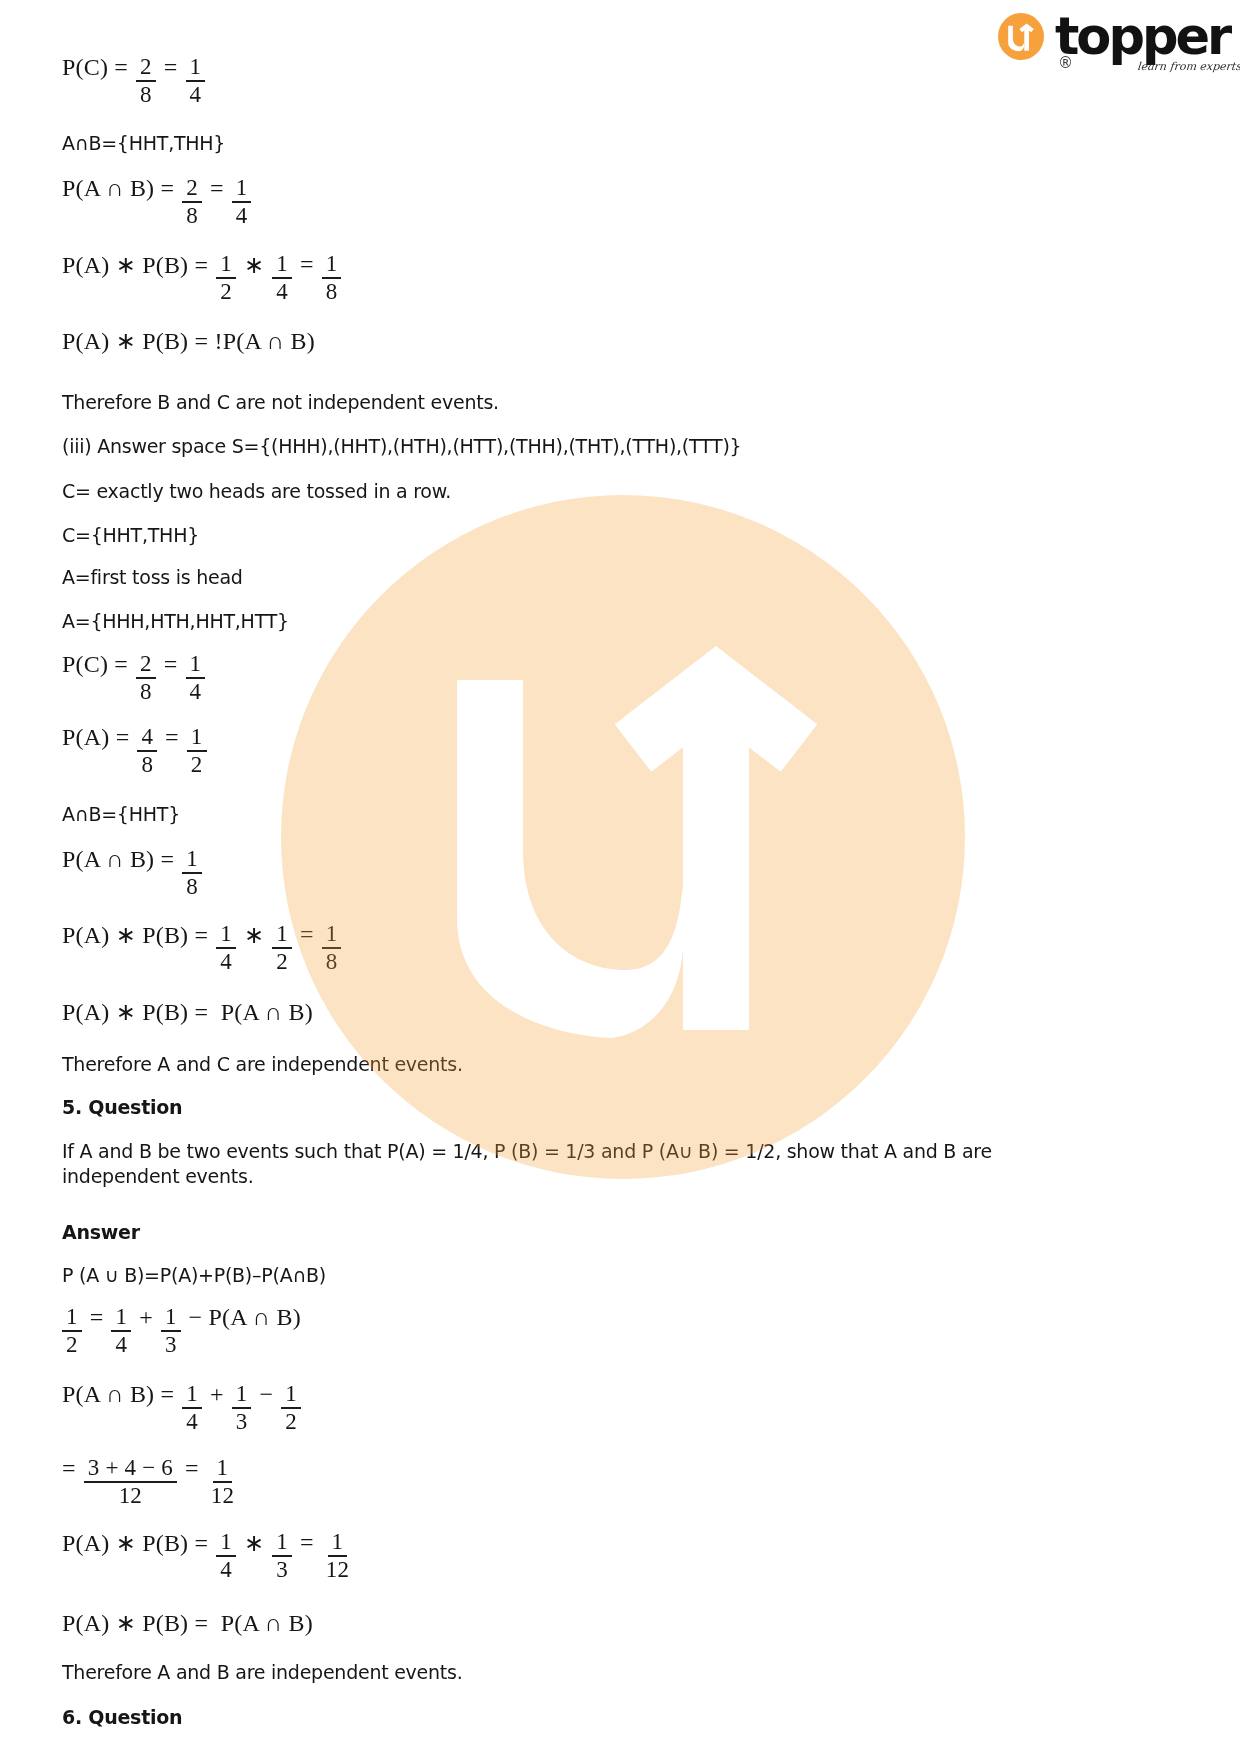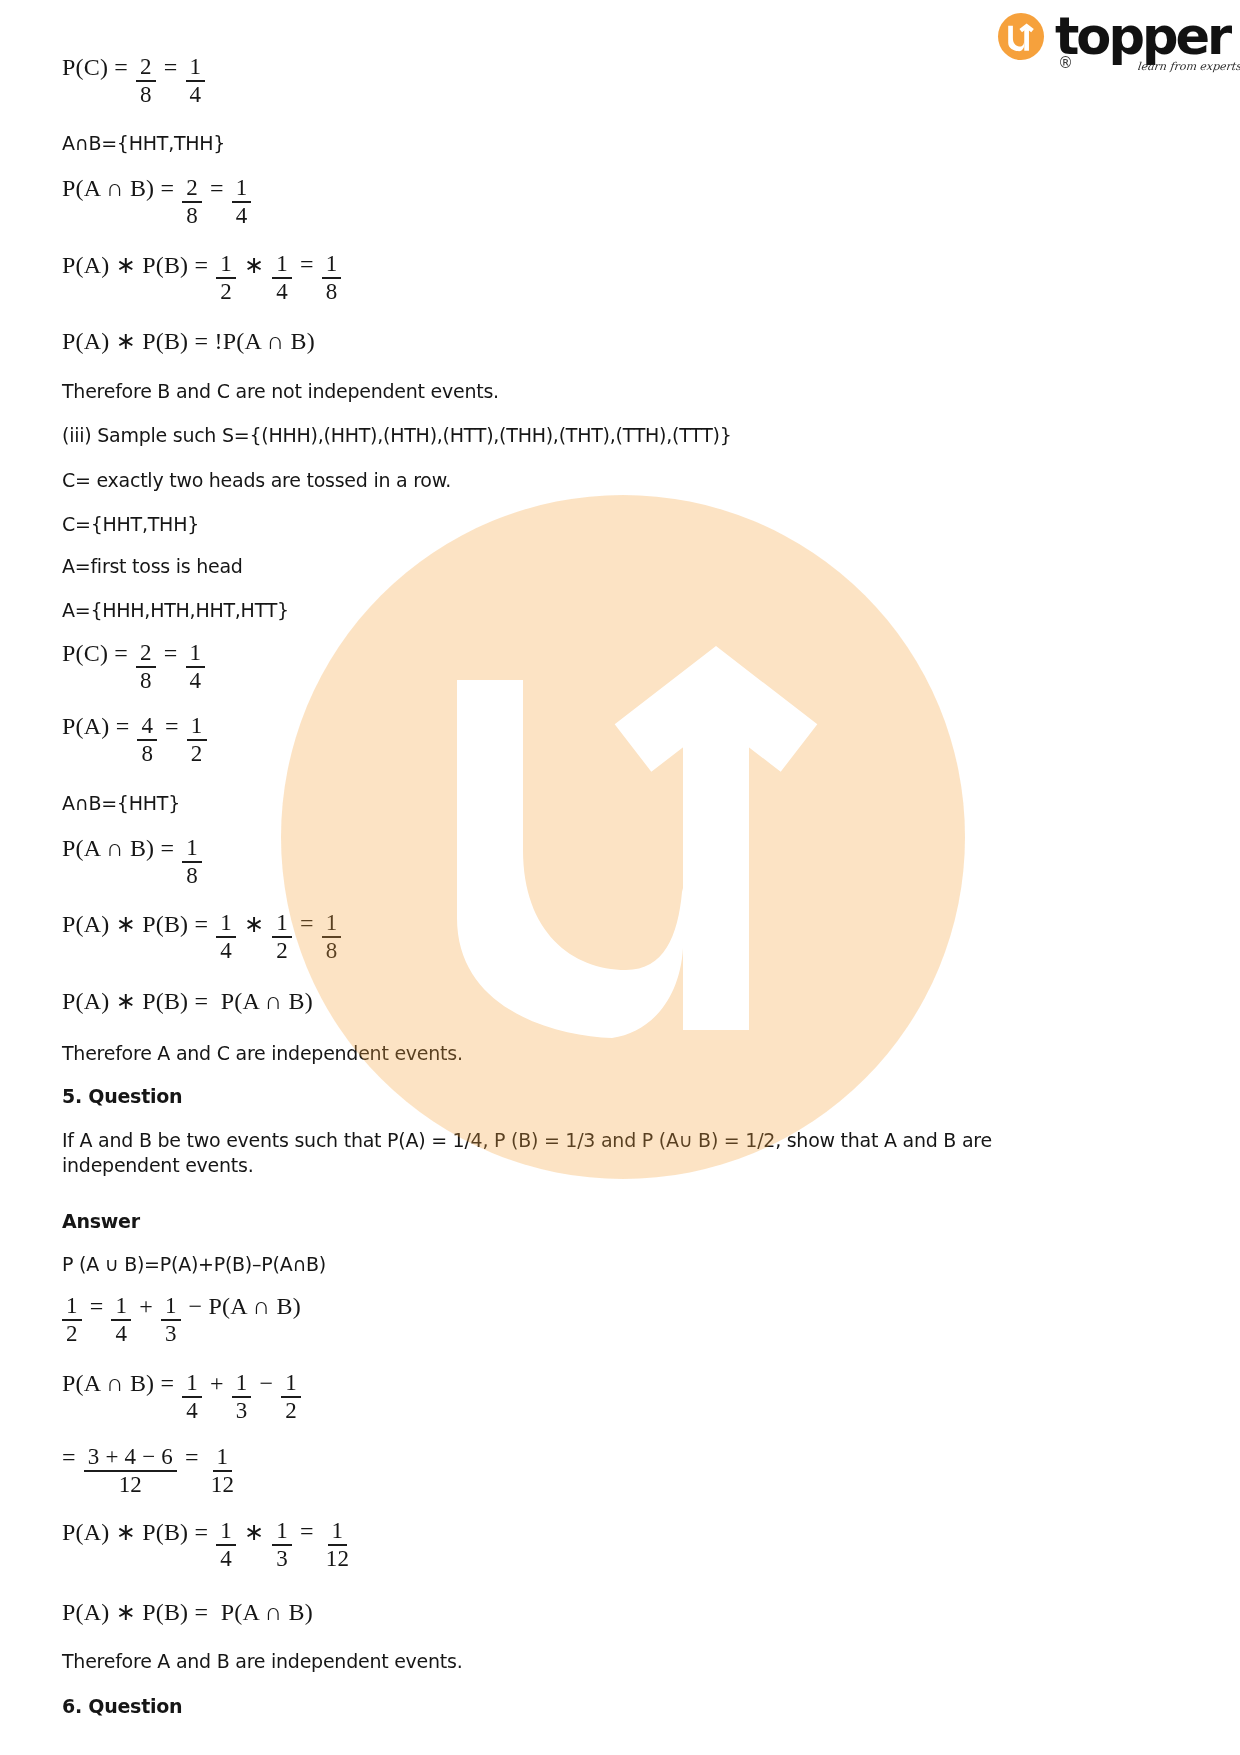--- a/index.html
+++ b/index.html
@@ -98,22 +98,22 @@
         </span>
         <span class="tok">=</span>
         <span class="frac">
           <span class="num">1</span>
           <span class="den">8</span>
         </span>
       </div>
     <div class="formula ftext" style="margin-top:12px">
         <span class="tok">P(A) ∗ P(B) = !P(A ∩ B)</span>
       </div>
-    <div class="bodytext" style="margin-top:23px">Therefore B and C are not independent events.</div>
-    <div class="bodytext" style="margin-top:22px">(iii) Sample such S={(HHH),(HHT),(HTH),(HTT),(THH),(THT),(TTH),(TTT)}</div>
+    <div class="bodytext" style="margin-top:34px">Therefore B and C are not independent events.</div>
+    <div class="bodytext" style="margin-top:22px">(iii) Answer space S={(HHH),(HHT),(HTH),(HTT),(THH),(THT),(TTH),(TTT)}</div>
     <div class="bodytext" style="margin-top:23px">C= exactly two heads are tossed in a row.</div>
     <div class="bodytext" style="margin-top:22px">C={HHT,THH}</div>
     <div class="bodytext" style="margin-top:20px">A=first toss is head</div>
     <div class="bodytext" style="margin-top:22px">A={HHH,HTH,HHT,HTT}</div>
     <div class="formula" style="margin-top:19px">
         <span class="tok">P(C) =</span>
         <span class="frac">
           <span class="num">2</span>
           <span class="den">8</span>
         </span>

